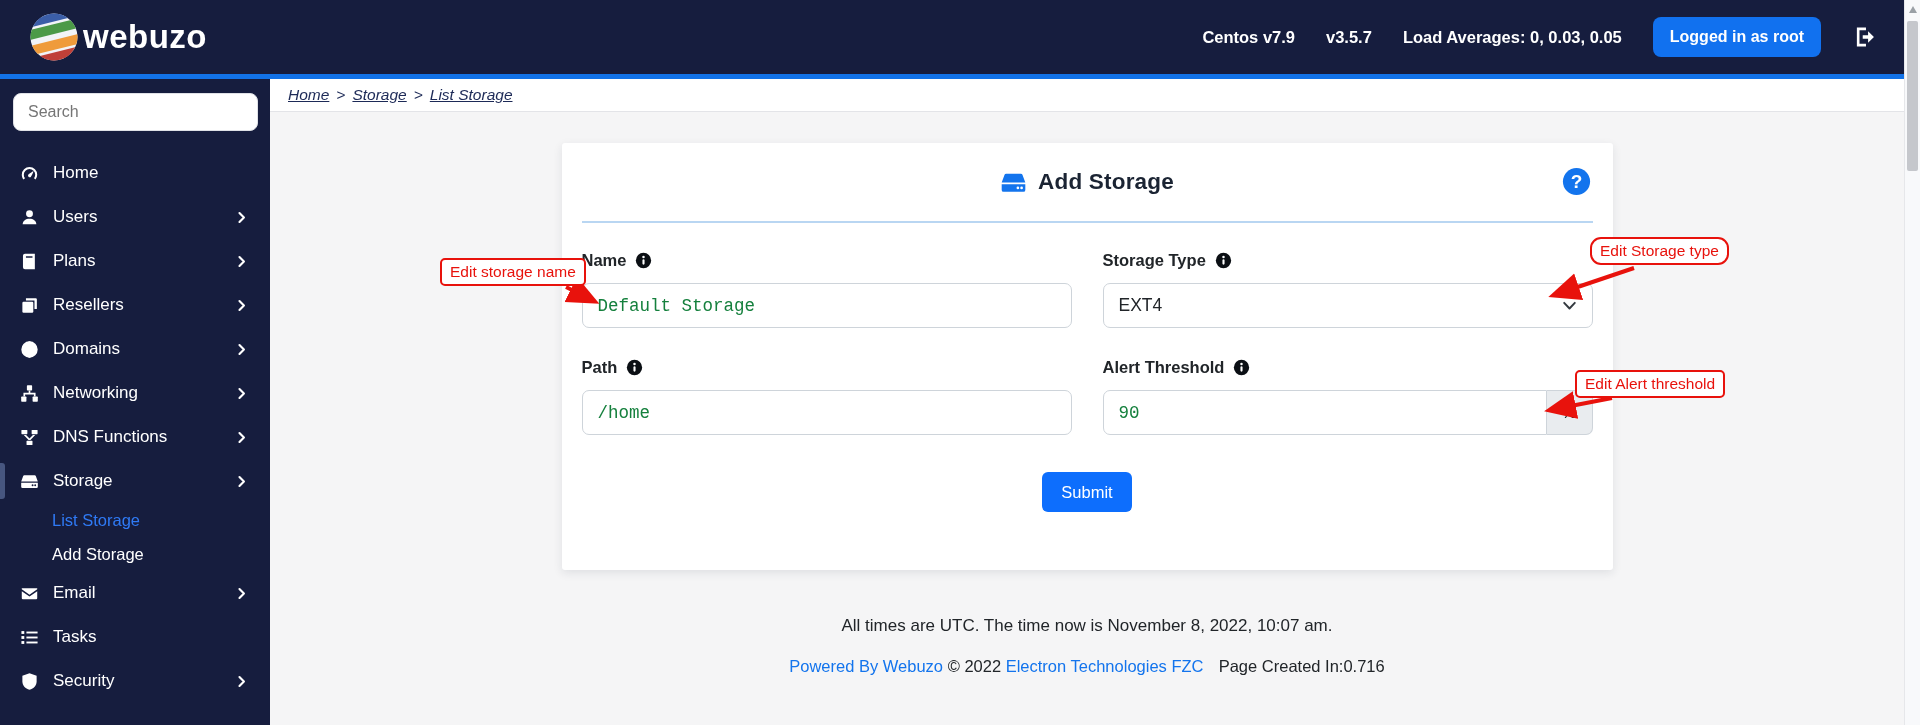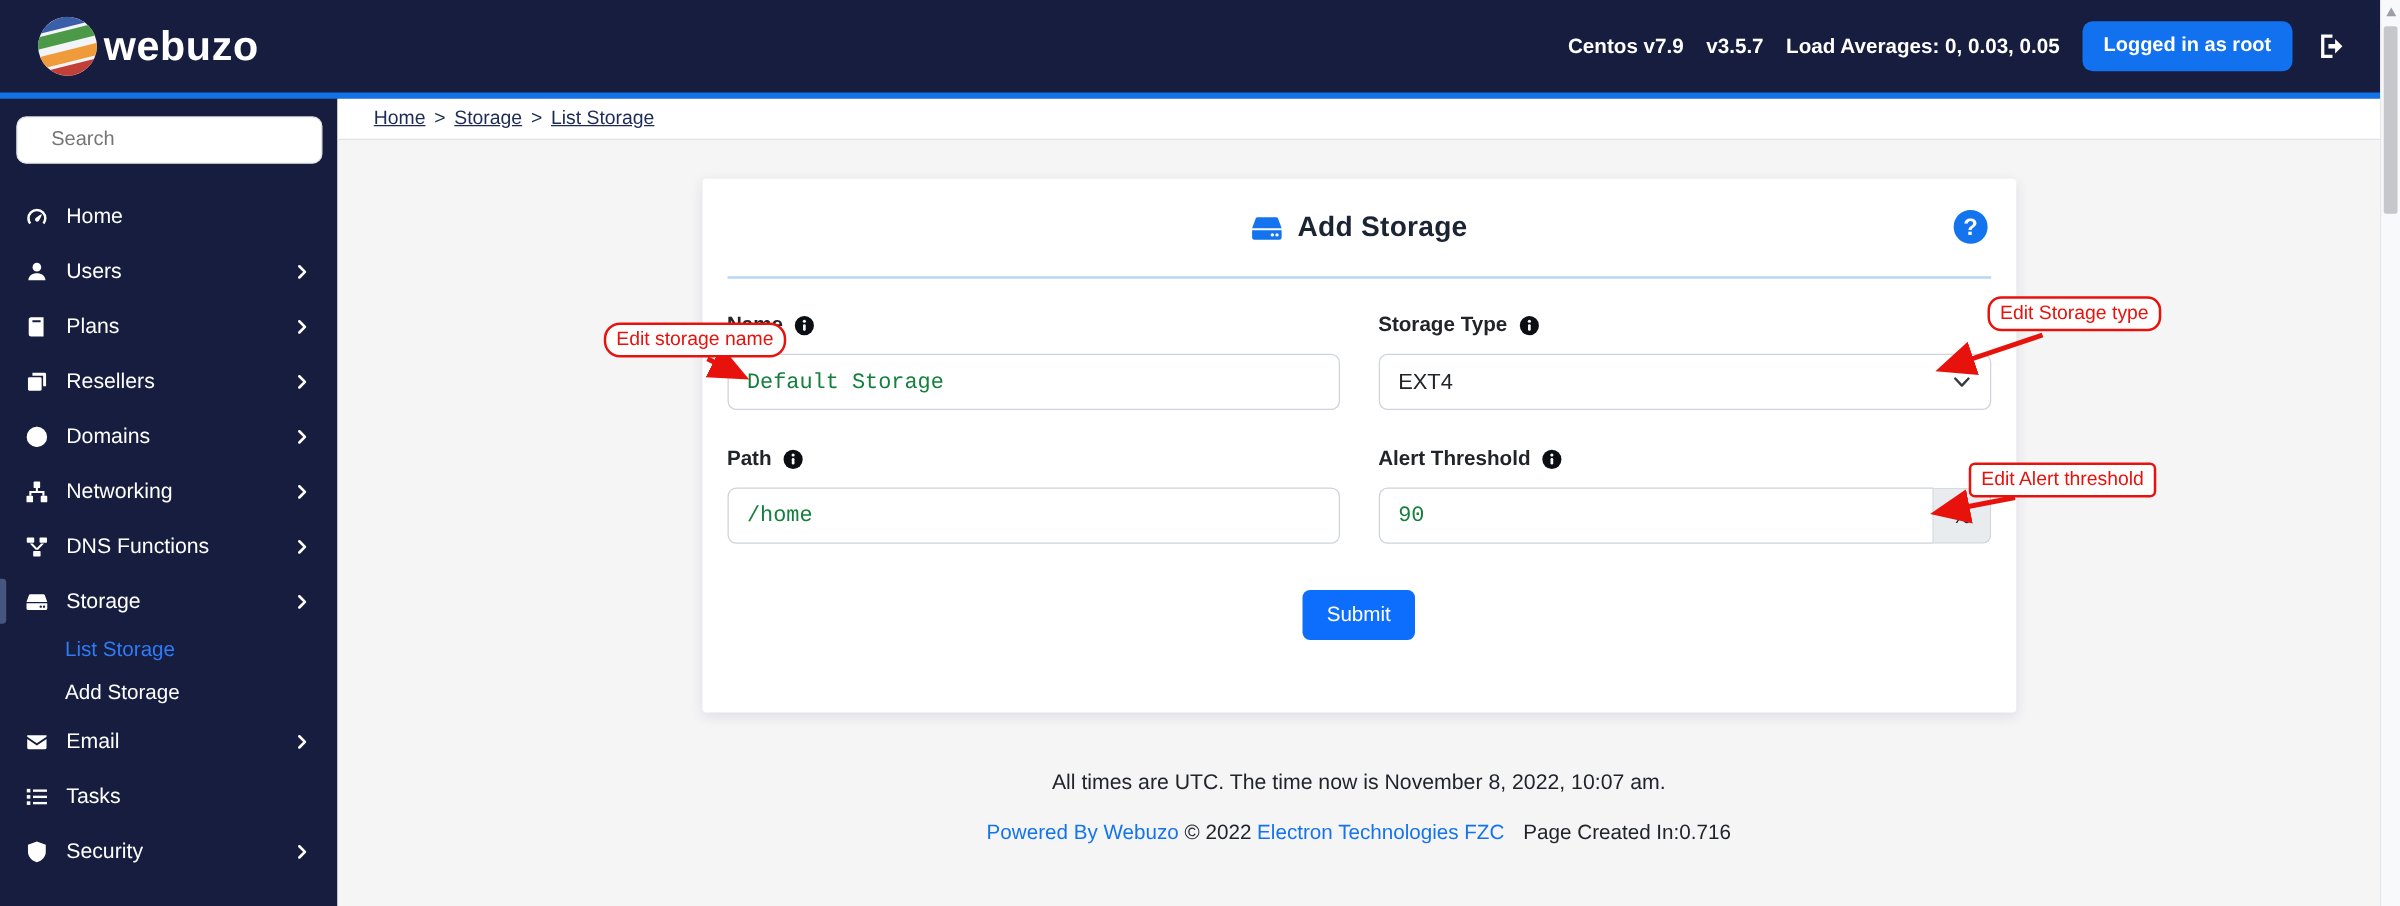--- a/index.html
+++ b/index.html
@@ -6,48 +6,48 @@
   html,body { width:1920px; height:725px; overflow:hidden; }
   body { font-family:"Liberation Sans","DejaVu Sans",sans-serif; background:#f5f5f6; }
   #app { position:relative; width:1920px; height:725px; background:#f5f5f6; }
   #page-left { position:absolute; left:0; top:0; width:1904px; height:725px; display:flex; flex-direction:column; }
 
   
   .navbar { height:79px; background:#161d3e; border-bottom:5px solid #1272e8; display:flex; align-items:center; padding:0 26px 0 28px; flex:0 0 auto; }
   .logo { display:flex; align-items:center; gap:3px; }
   .logo-sphere { width:52px; height:52px; }
   .logo-text { color:#fff; font-size:33px; font-weight:600; letter-spacing:.5px; }
-  .nav-right { margin-left:auto; display:flex; align-items:center; gap:18px; }
+  .nav-right { margin-left:auto; display:flex; align-items:center; gap:31px; }
   .nav-stat { color:#fff; font-size:16.5px; font-weight:600; }
   .login-badge { background:#1171ef; color:#fff; font-size:16px; font-weight:600; border:none; border-radius:8px; padding:11px 17px; cursor:pointer; }
   .signout { width:26px; height:26px; color:#fff; cursor:pointer; display:flex; align-items:center; }
 
   
   .body { flex:1; display:flex; min-height:0; }
 
   
   .sidebar { width:270px; background:#161d3e; flex:0 0 auto; overflow:hidden; }
   .search-wrap { padding:14px 12px 0 13px; }
-  .search-input { width:245px; height:38px; border-radius:8px; border:1px solid #dfe1e6; background:#fff; font-size:16px; color:#333; padding:0 27px; font-family:inherit; outline:none; }
+  .search-input { width:245px; height:38px; border-radius:8px; border:1px solid #dfe1e6; background:#fff; font-size:16px; color:#333; padding:0 14px; font-family:inherit; outline:none; }
   .nav { margin-top:20px; }
   .nav-item { height:44px; display:flex; align-items:center; padding:0 22px 0 20px; color:#fff; cursor:pointer; position:relative; }
   .nav-item.active::before { content:""; position:absolute; left:0; top:4px; width:5px; height:36px; background:#47567f; border-radius:0 3px 3px 0; }
   .nav-icon { width:19px; height:19px; flex:0 0 auto; display:flex; }
   .nav-icon svg { width:100%; height:100%; fill:currentColor; }
   .nav-label { font-size:17px; font-weight:500; margin-left:14px; }
   .nav-chev { margin-left:auto; width:13px; height:13px; display:flex; }
   .nav-chev svg { width:100%; height:100%; }
   .sub-item { height:34px; display:flex; align-items:center; padding-left:52px; color:#fff; font-size:16.5px; cursor:pointer; }
   .sub-item.current { color:#2f7af5; }
   .hdd-dot-dark { fill:#161d3e; }
   .hdd-dot-light { fill:#fff; }
 
   
   .main { flex:1; display:flex; flex-direction:column; min-width:0; }
-  .breadcrumb-bar { height:33px; background:#fff; border-bottom:1px solid #e3e4e8; display:flex; align-items:center; padding-left:29px; flex:0 0 auto; }
+  .breadcrumb-bar { height:33px; background:#fff; border-bottom:1px solid #e3e4e8; display:flex; align-items:center; padding-left:18px; flex:0 0 auto;font-style:italic; }
   .crumb { font-size:15.5px; color:#1d2a57; font-weight:500; }
   .crumb a, .crumb-link { color:#1d2a57; text-decoration:underline; cursor:pointer; }
   .crumb-sep { margin:0 7px; text-decoration:none; }
   .content { flex:1; background:#f5f5f6; overflow:hidden; }
 
   
   .card { width:1051px; height:427px; margin:31px auto 0; background:#fff; border-radius:3px; box-shadow:0 3px 10px rgba(30,40,60,.10); padding:0 20px; }
   .card-header { height:80px; border-bottom:2px solid #b9d6f2; display:flex; align-items:center; justify-content:center; position:relative; }
   .title-icon { width:27px; height:27px; color:#1374ed; margin-right:11px; display:flex; }
   .title-icon svg { width:100%; height:100%; fill:currentColor; }
@@ -418,21 +418,21 @@
  <svg id="annot-overlay" width="1920" height="725" viewBox="0 0 1920 725">
    <defs>
      <marker id="ah" markerWidth="9" markerHeight="8" refX="6.5" refY="3.5" orient="auto">
        <path d="M0 0L8 3.5L0 7z" fill="#e8120c"></path>
      </marker>
    </defs>
    <line x1="566" y1="287" x2="594" y2="301" stroke="#e8120c" stroke-width="4" marker-end="url(#ah)"></line>
    <line x1="1634" y1="268" x2="1554" y2="295" stroke="#e8120c" stroke-width="4" marker-end="url(#ah)"></line>
    <line x1="1612" y1="398" x2="1550" y2="410" stroke="#e8120c" stroke-width="4" marker-end="url(#ah)"></line>
  </svg>
- <div class="annot" style="left:483px; top:258px;border-radius:13px;">Edit storage name</div>
+ <div class="annot" style="left:440px; top:258px;">Edit storage name</div>
  <div class="annot" style="left:1590px; top:237px;border-radius:11px;">Edit Storage type</div>
  <div class="annot" style="left:1575px; top:370px;">Edit Alert threshold</div>
 
  <div class="scrollbar">
    <div class="sb-up"></div>
    <div class="sb-thumb"></div>
  </div>
 </div>
 
 </body></html>

